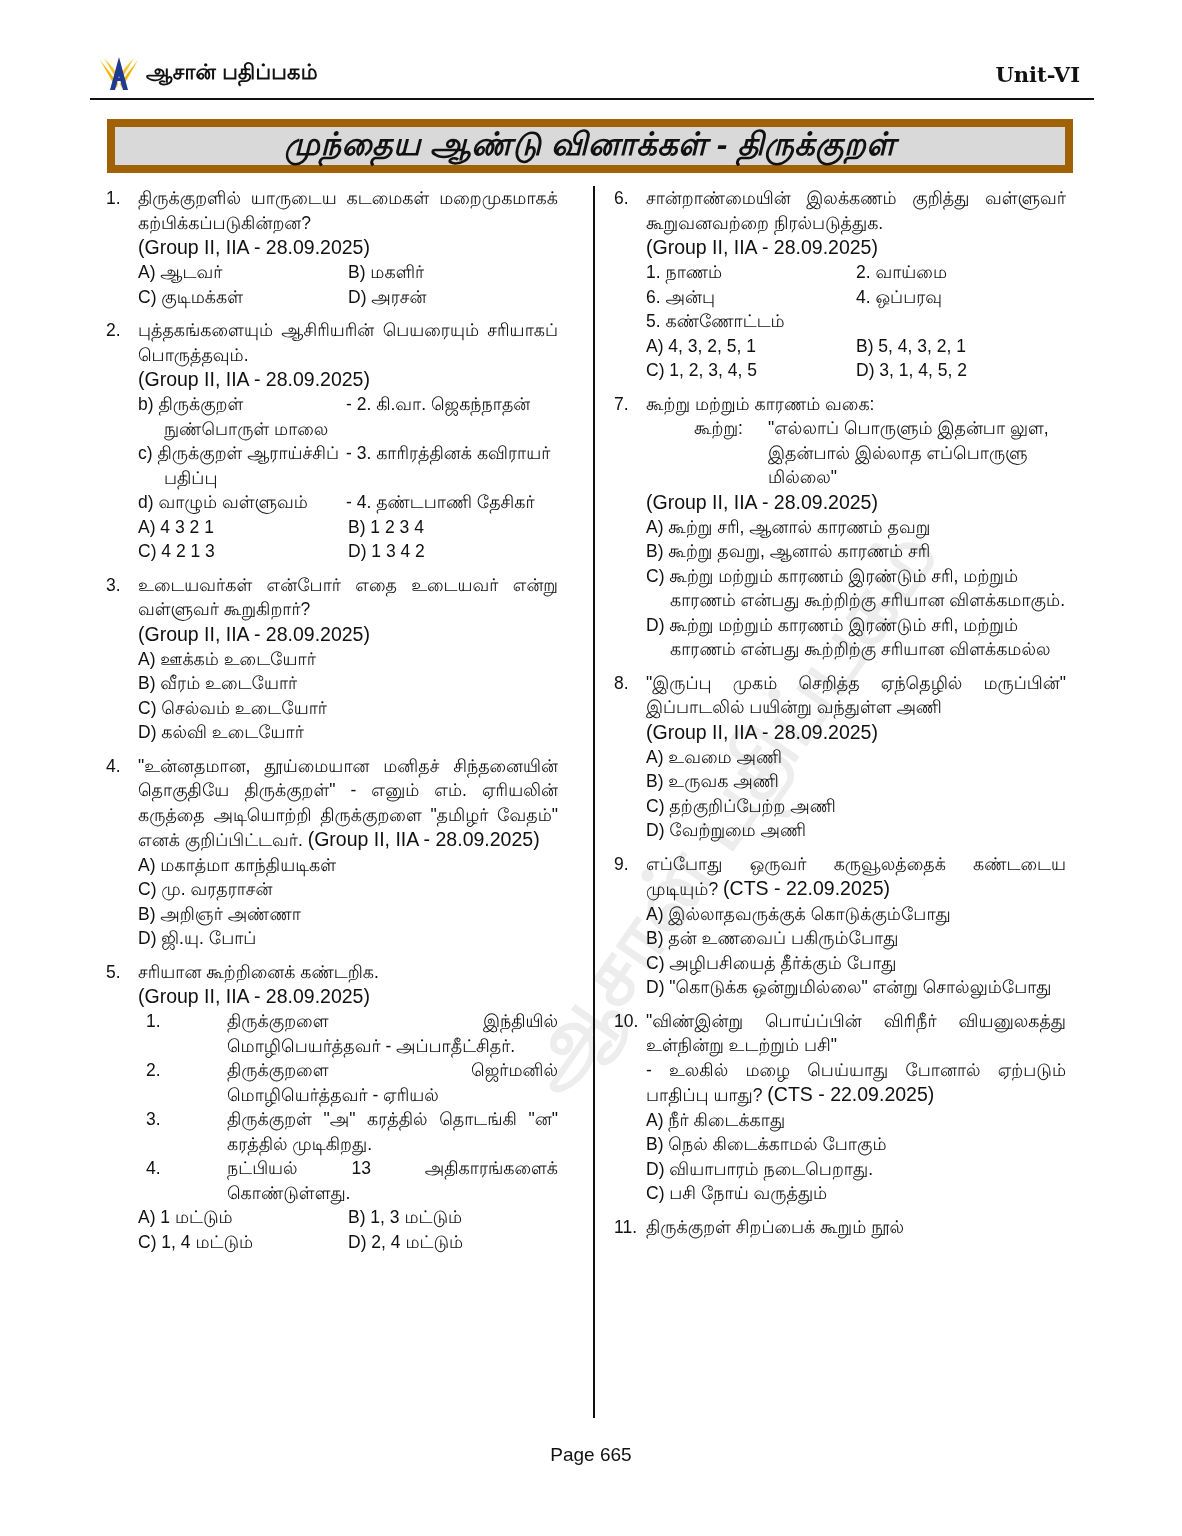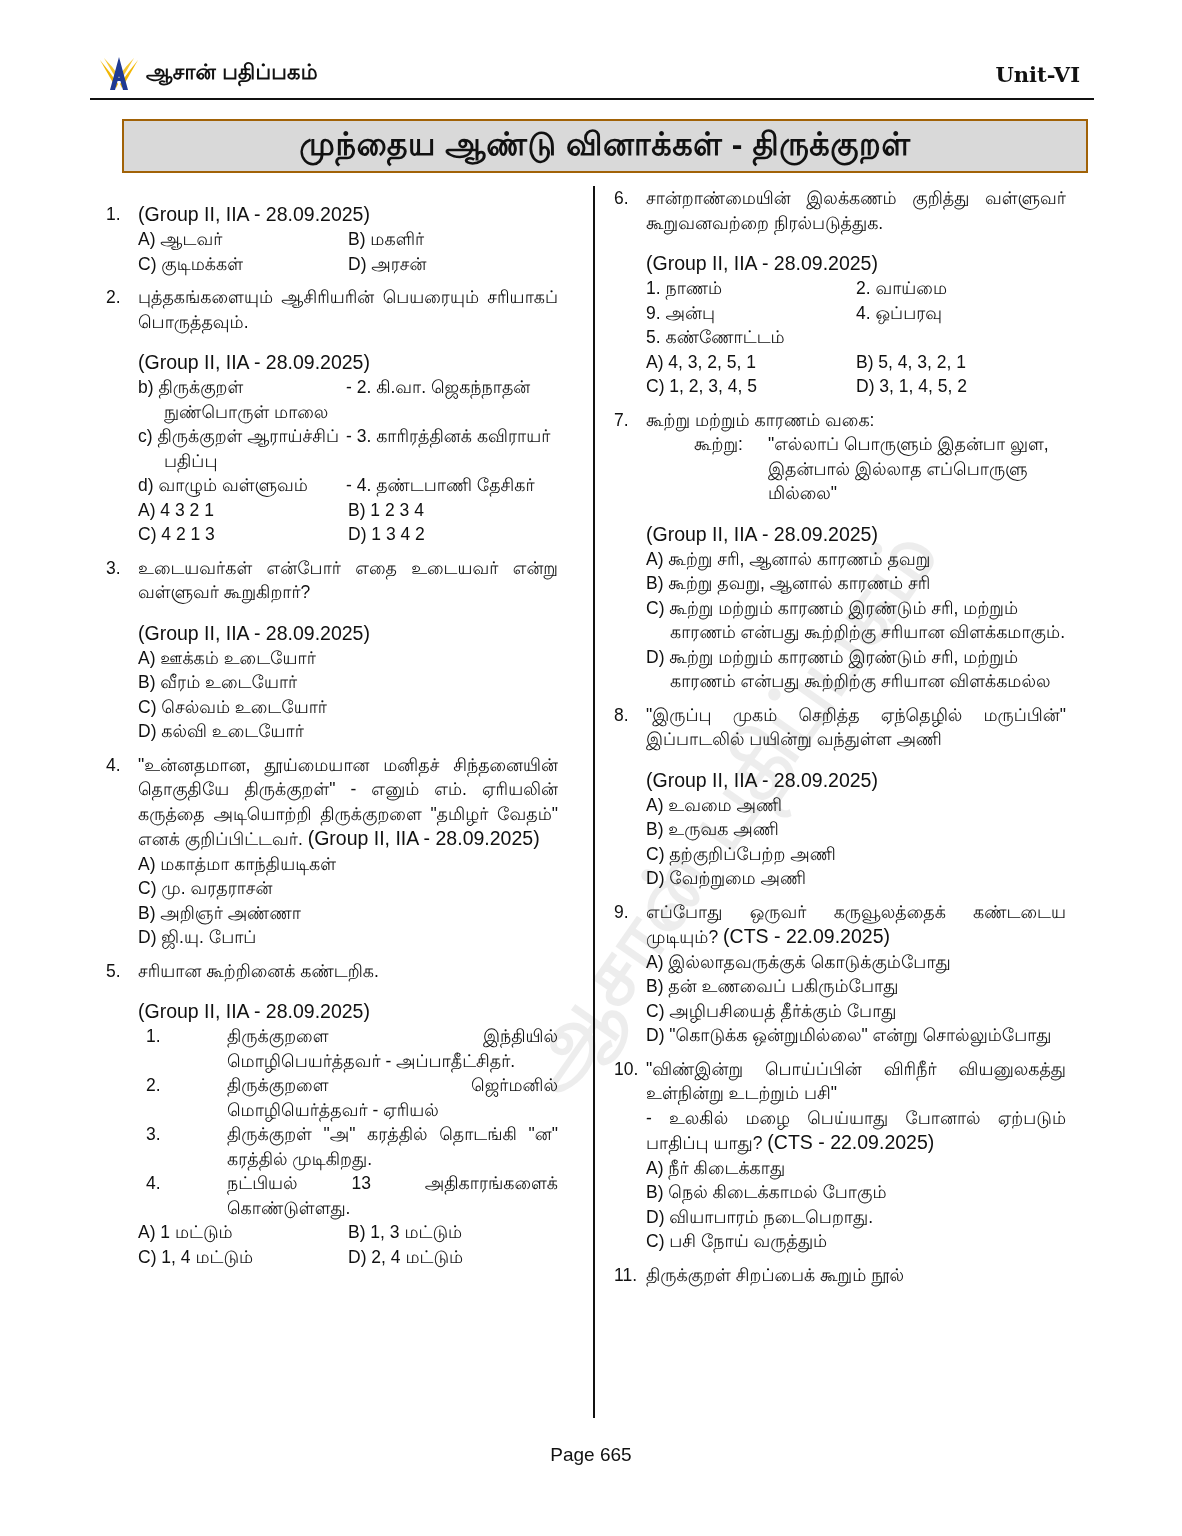--- a/index.html
+++ b/index.html
@@ -22,40 +22,40 @@
     position: absolute; left: 56px; top: 10px;
     font-size: 21px; font-weight: bold; letter-spacing: 0.2px;
   }
   .unit {
     position: absolute; right: 14px; top: 12px;
     font-family: "DejaVu Serif", "Liberation Serif", serif;
     font-size: 21px; font-weight: bold;
   }
   
   .title-box {
-    position: absolute; left: 122px; top: 119px; width: 966px; height: 54px;
-    background: #d9d9d9; border: 2px solid #a16207;
-    display: flex; align-items: center; justify-content: center;
+    position: absolute; left: 107px; top: 119px; width: 966px; height: 54px;
+    background: #d9d9d9; border: 8px solid #a16207;
+    display: flex; align-items: center; justify-content: center; font-style: italic;
   }
   .title-box h1 {
     font-size: 32px; font-weight: bold; letter-spacing: 0.5px;
   }
   
   .col {
     position: absolute; top: 186px; font-size: 17.5px; line-height: 24.5px;
   }
   .col-left { left: 106px; width: 452px; }
   .col-right { left: 614px; width: 452px; }
   .divider {
     position: absolute; left: 593px; top: 186px; width: 2px; height: 1232px; background: #111;
   }
   .q { position: relative; padding-left: 32px; margin-bottom: 9px; }
   .qnum { position: absolute; left: 0; top: 0; }
   .qtext { text-align: justify; text-align-last: left; }
-  .src { font-size: 19.5px; line-height: 25px; margin-top: 16px; }
+  .src { font-size: 19.5px; line-height: 25px; }
   .opt-grid { display: grid; grid-template-columns: 210px 1fr; }
   .opt { display: block; }
   .opt-list .opt { padding-left: 24px; text-indent: -24px; }
   .match-row { display: grid; grid-template-columns: 208px 1fr; }
   .match-row .l { padding-left: 26px; text-indent: -26px; }
   .match-row .r { padding-left: 20px; text-indent: -20px; }
   .stmt { display: grid; grid-template-columns: 44px 1fr; padding-left: 8px; }
   .stmt .t { text-align: justify; margin-left: 37px; }
   .kv { display: grid; grid-template-columns: 74px 1fr; margin-left: 48px; }
   .footer {
@@ -90,20 +90,21 @@
 <div class="title-box">
   <h1>முந்தைய ஆண்டு வினாக்கள் - திருக்குறள்</h1>
 </div>
 
 <div class="divider"></div>
 
 <div class="col col-left">
 
   <div class="q">
     <span class="qnum">1.</span>
+    <div class="qtext">திருக்குறளில் யாருடைய கடமைகள் மறைமுகமாகக் கற்பிக்கப்படுகின்றன?</div>
     <div class="src">(Group II, IIA - 28.09.2025)</div>
     <div class="opt-grid">
       <span class="opt">A) ஆடவர்</span>
       <span class="opt">B) மகளிர்</span>
       <span class="opt">C) குடிமக்கள்</span>
       <span class="opt">D) அரசன்</span>
     </div>
   </div>
 
   <div class="q">
@@ -188,21 +189,21 @@
 
 <div class="col col-right">
 
   <div class="q">
     <span class="qnum">6.</span>
     <div class="qtext">சான்றாண்மையின் இலக்கணம் குறித்து வள்ளுவர் கூறுவனவற்றை நிரல்படுத்துக.</div>
     <div class="src">(Group II, IIA - 28.09.2025)</div>
     <div class="opt-grid">
       <span>1. நாணம்</span>
       <span>2. வாய்மை</span>
-      <span>9. அன்பு</span>
+      <span>6. அன்பு</span>
       <span>4. ஒப்பரவு</span>
       <span>5. கண்ணோட்டம்</span>
     </div>
     <div class="opt-grid">
       <span class="opt">A) 4, 3, 2, 5, 1</span>
       <span class="opt">B) 5, 4, 3, 2, 1</span>
       <span class="opt">C) 1, 2, 3, 4, 5</span>
       <span class="opt">D) 3, 1, 4, 5, 2</span>
     </div>
   </div>

